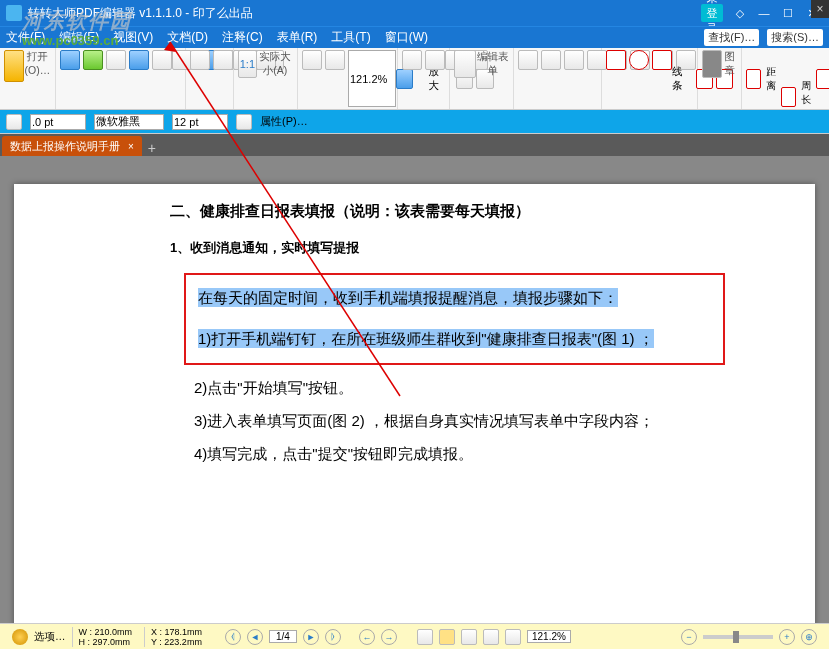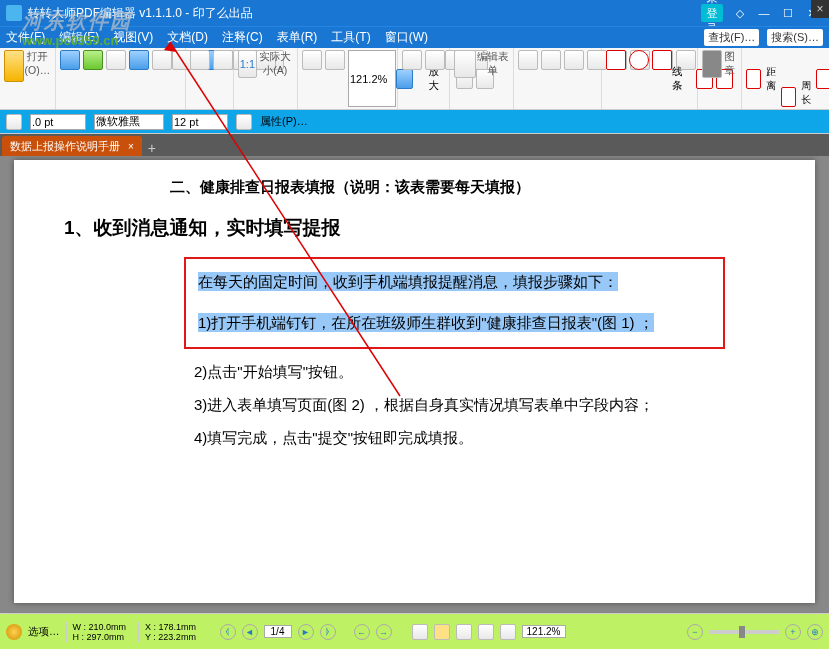--- a/index.html
+++ b/index.html
@@ -23,29 +23,29 @@
 .ico.folder{background:linear-gradient(#ffe185,#f5b400);border-color:#d09000}
 .ico.blue{background:linear-gradient(#9ed0ff,#4a9eea);border-color:#2a7cc8}
 .ico.green{background:linear-gradient(#b8f088,#6bc830);border-color:#4a9020}
 .zoom-in{font-size:11px;width:48px;border:1px solid #aaa;padding:1px}
 .subribbon{height:24px;background:#0ea5e9;border-bottom:1px solid #ccc;display:flex;align-items:center;padding:0 6px;font-size:11px;gap:8px}
 .subribbon input{font-size:11px;width:56px;border:1px solid #aaa;padding:1px}
 .tabbar{height:22px;background:#5a5a5a;display:flex;align-items:flex-end;padding-left:2px}
 .tab{background:#c8500a;height:20px;padding:0 8px;display:flex;align-items:center;font-size:11px;color:#fff;border-radius:3px 3px 0 0}
 .tab .x{margin-left:8px;font-size:10px}
 .plus{color:#ccc;font-size:14px;padding:0 6px}
-.page-area{height:467px;background:#888;padding:4px 14px;overflow:hidden;position:relative}
+.page-area{height:467px;background:#888;padding:28px 14px;overflow:hidden;position:relative}
 .paper{background:#fff;height:443px;box-shadow:0 0 6px rgba(0,0,0,.4);padding:18px 50px;position:relative}
 .doc-h{font-weight:bold;font-size:15px;margin-bottom:18px;margin-left:106px}
-.doc-sub{font-weight:bold;font-size:19px;margin-bottom:16px;}
+.doc-sub{font-weight:bold;font-size:13px;margin-bottom:16px;margin-left:106px}
 .redbox{border:2px solid #e01818;padding:14px 12px;margin:0 40px 14px 120px}
 .hl{background:#98c8f8;font-size:15px;padding:1px 0;display:inline}
 .pline{font-size:15px;margin-bottom:14px;margin-left:130px;margin-right:50px}
 .arrow-svg{position:absolute;top:0;left:0;pointer-events:none;z-index:50}
-.statusbar{height:36px;background:#bef264;border-top:1px solid #ccc;display:flex;align-items:center;padding:0 6px;font-size:10.5px;gap:6px;position:absolute;bottom:0;left:0;right:0}
+.statusbar{height:26px;background:#fef9c3;border-top:1px solid #ccc;display:flex;align-items:center;padding:0 12px;font-size:10.5px;gap:6px;position:absolute;bottom:0;left:0;right:0}
 .statusbar .gear{width:16px;height:16px;background:radial-gradient(#ffd050,#d09000);border-radius:50%}
 .stat-box{border-left:1px solid #ccc;padding:0 6px;display:flex;flex-direction:column;font-size:9px;line-height:10px}
 .nav-btn{width:16px;height:16px;border:1px solid #aaa;border-radius:8px;display:flex;align-items:center;justify-content:center;font-size:9px;color:#2a7cc8}
 .pgin{width:28px;font-size:10px;border:1px solid #aaa;text-align:center}
 .watermark{position:absolute;top:8px;left:22px;z-index:60;pointer-events:none}
 .watermark .wt{font-size:20px;font-weight:bold;letter-spacing:2px;color:rgba(200,200,200,0.65);font-style:italic}
 .watermark .wu{font-size:13px;font-weight:bold;color:#5aad3a;margin-top:-2px}
 .closex{position:absolute;right:0;top:0;width:18px;height:18px;background:#333;color:#ccc;font-size:12px;display:flex;align-items:center;justify-content:center}
 </style>
 </head>

